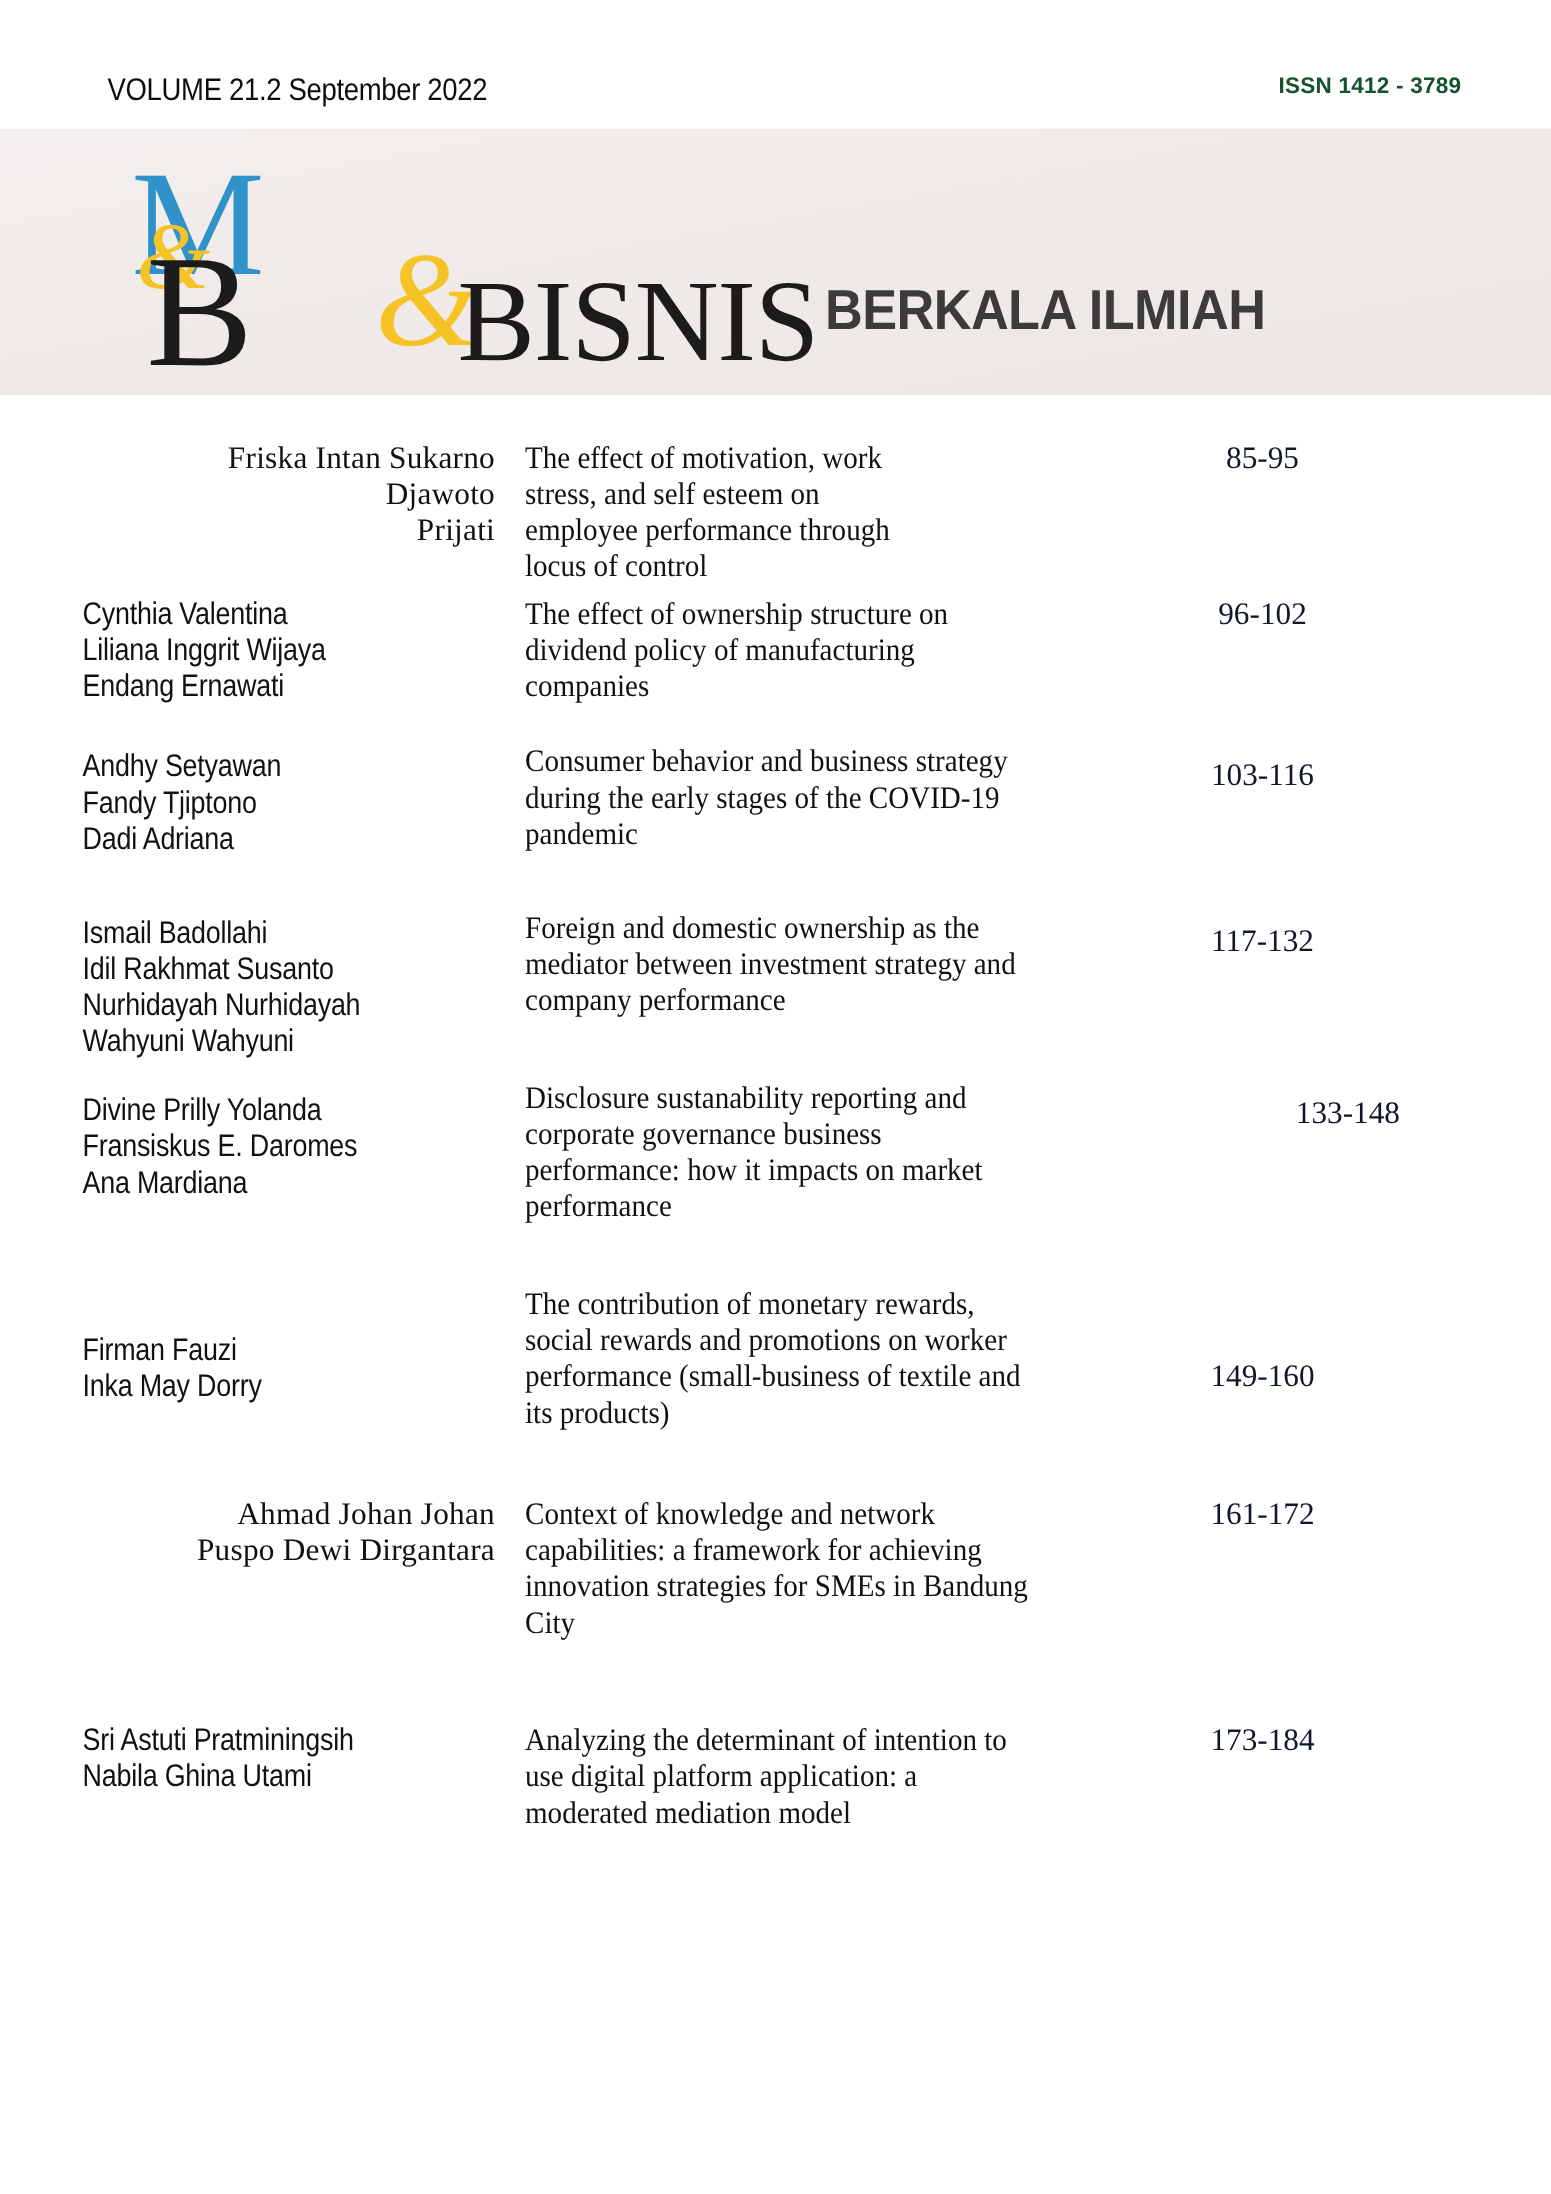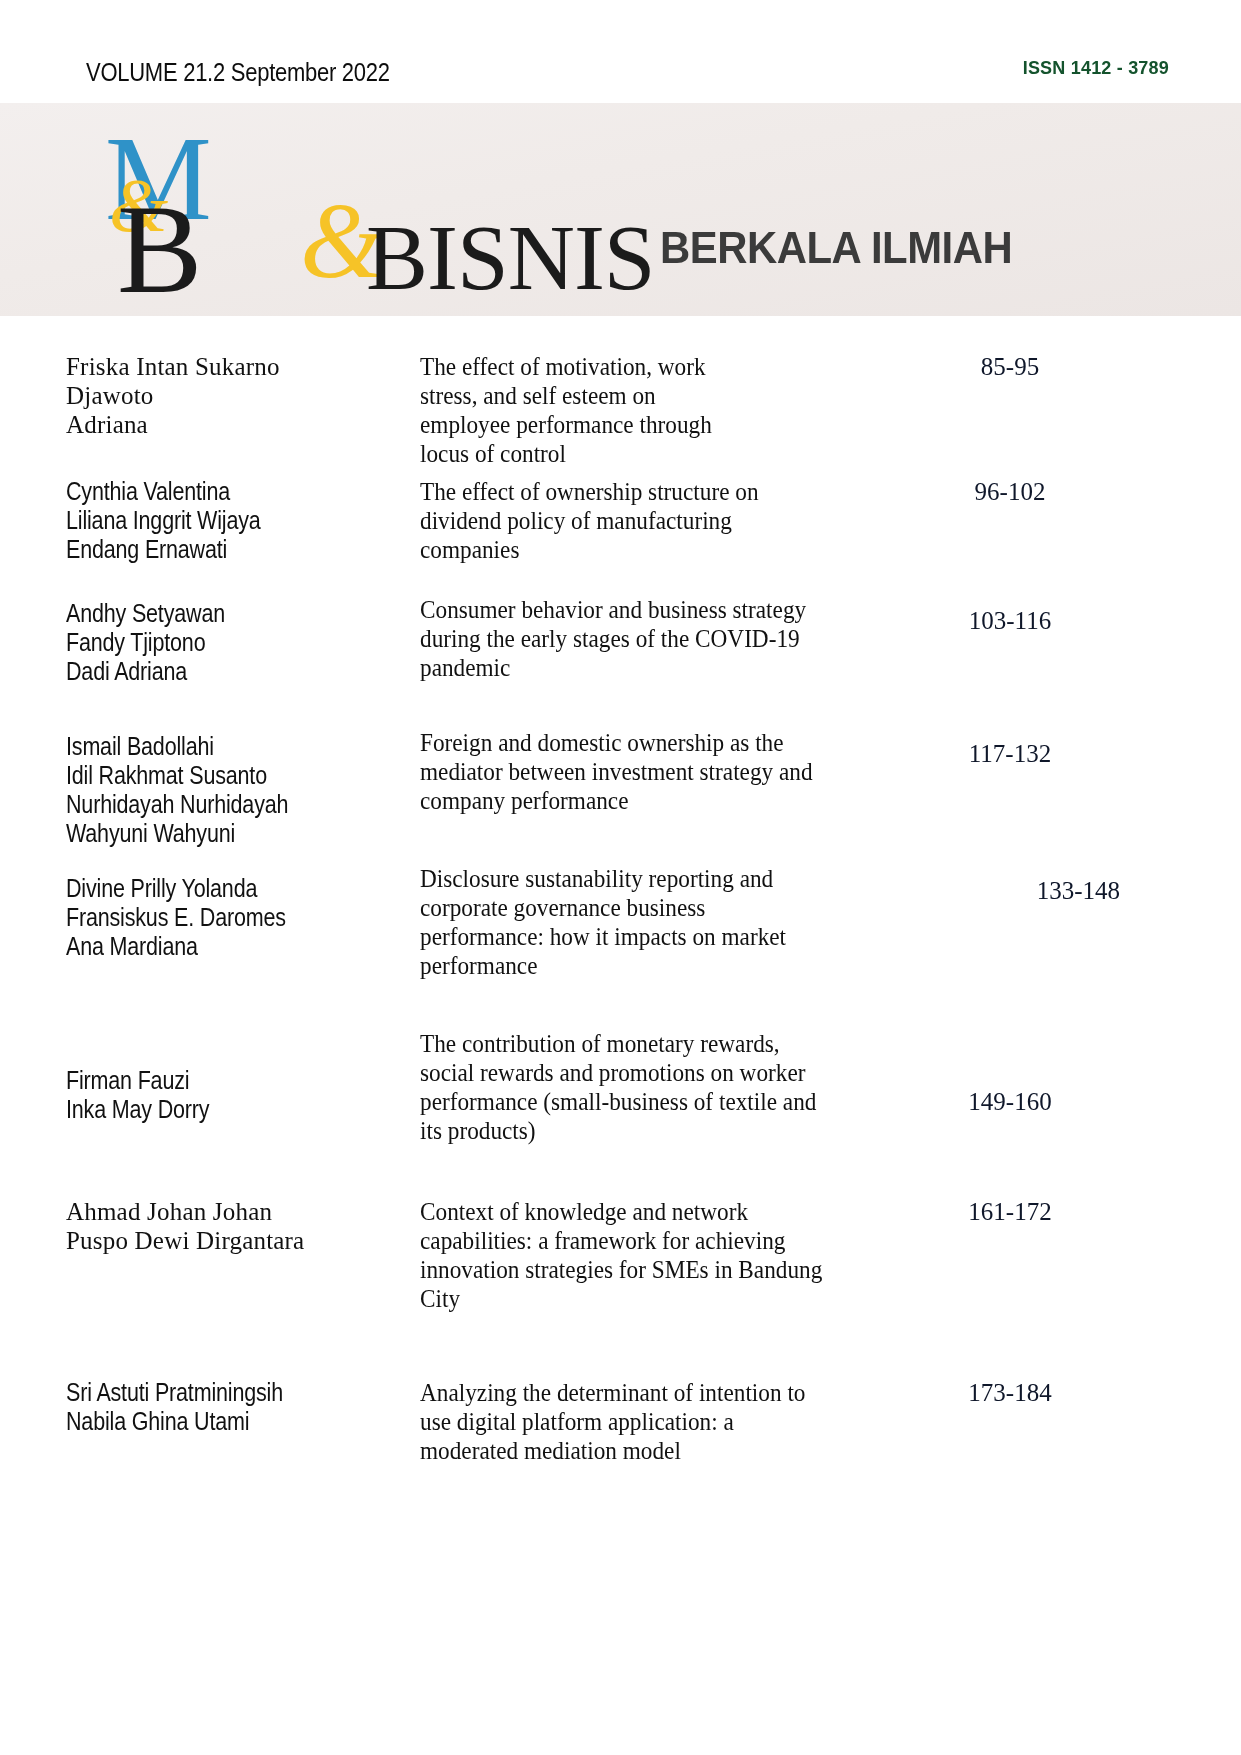--- a/index.html
+++ b/index.html
@@ -180,20 +180,21 @@
   }
   .author {
     font-size: 25px;
     line-height: 29px;
     color: #111111;
     white-space: nowrap;
   }
   .authors.serif .author {
     font-family: "Liberation Serif", serif;
     letter-spacing: 0.2px;
+    text-align: right;
   }
   .authors.sans .author {
     font-family: "Liberation Sans", sans-serif;
     transform: scaleX(0.86);
     transform-origin: left center;
     letter-spacing: -0.2px;
   }
   .title {
     position: absolute;
     left: 420px;
@@ -244,21 +245,21 @@
     </div>
 
   </div>
 </div>
 
 <div class="toc" id="toc-root">
     <div class="toc-entry" style="top: 36px;">
       <div class="authors serif" style="top: 0px;">
         <div class="author">Friska Intan Sukarno</div>
         <div class="author">Djawoto</div>
-        <div class="author">Adriana</div>
+        <div class="author">Prijati</div>
       </div>
       <div class="title" style="top: 0px;">
         <div class="tline">The effect of motivation, work</div>
         <div class="tline">stress, and self esteem on</div>
         <div class="tline">employee performance through</div>
         <div class="tline">locus of control</div>
       </div>
       <div class="pages" style="top: 0px;">85-95</div>
     </div>
     <div class="toc-entry" style="top: 161px;">

